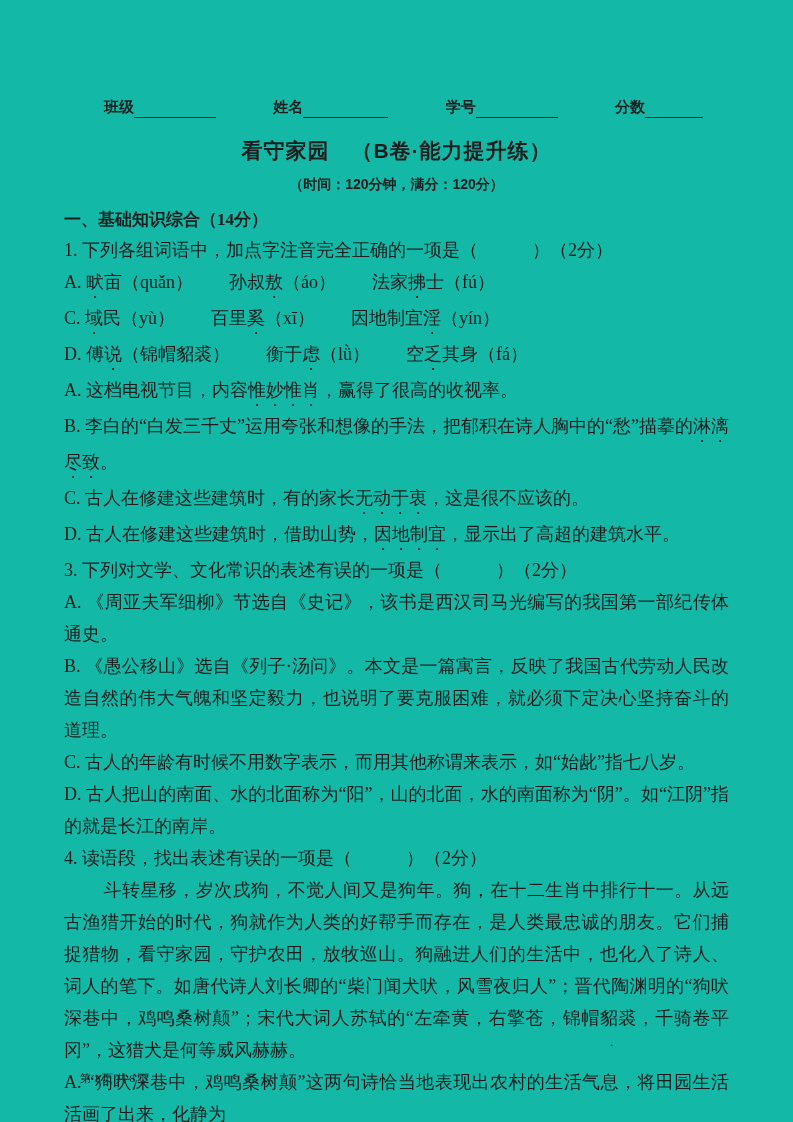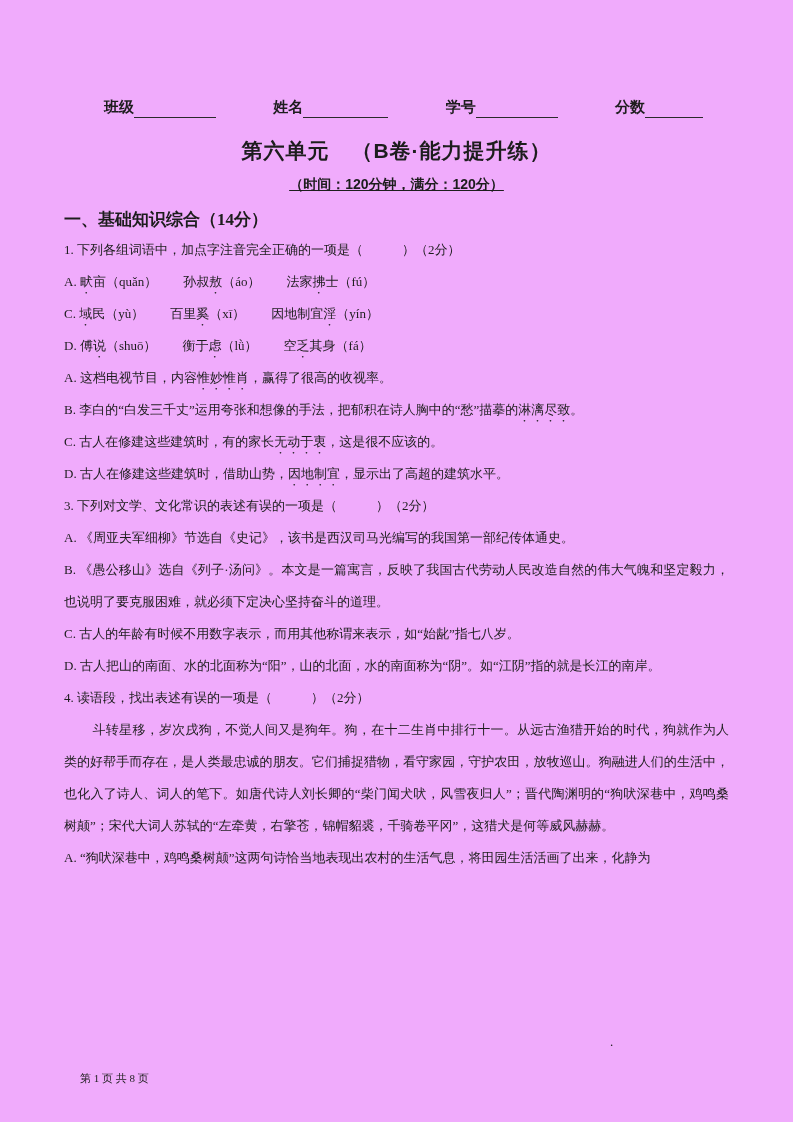--- a/index.html
+++ b/index.html
@@ -1,41 +1,40 @@
 <!DOCTYPE html>
 <html><head>
 <meta charset="utf-8">
 <style>
   html,body{margin:0;padding:0;background:#ffffff;}
   .page{
-    position:relative;width:793px;height:1122px;background:#f0abfc;overflow:hidden;
+    position:relative;width:793px;height:1122px;background:#14b8a6;overflow:hidden;
     font-family:"Liberation Serif","DejaVu Serif",serif;color:#1d1d1d;
   }
   .content{position:absolute;left:64px;top:0;width:665px;}
   .header-row{
     display:flex;justify-content:space-between;align-items:flex-end;
     padding:96px 26px 0 40px;font-weight:bold;font-size:15px;line-height:22px;
   }
   .field{display:flex;align-items:flex-end;}
   .blank{display:inline-block;border-bottom:1.5px solid #2a2a2a;height:18px;}
   .field:nth-child(1) .blank{width:82px}
   .field:nth-child(2) .blank{width:85px}
   .field:nth-child(3) .blank{width:82px}
   .field:nth-child(4) .blank{width:58px}
   .title{
     margin:18px 0 0;text-align:center;font-weight:bold;font-size:21px;line-height:30px;
     font-family:"Liberation Sans","DejaVu Sans",sans-serif;letter-spacing:1px;
   }
   .subtitle{
     margin:6px 0 0;text-align:center;font-weight:bold;font-size:14px;line-height:24px;
     font-family:"Liberation Sans","DejaVu Sans",sans-serif;
-    text-decoration:underline;
   }
   .section-heading{margin:10px 0 0;font-weight:bold;font-size:17px;line-height:28px;}
-  #body-lines p{margin:0;font-size:13px;line-height:32px;text-align:justify;}
+  #body-lines p{margin:0;font-size:18px;line-height:32px;text-align:justify;}
   #body-lines p.passage{text-indent:2.2em;}
   .dot{
     -webkit-text-emphasis:filled dot;-webkit-text-emphasis-position:under left;
     text-emphasis:filled dot;text-emphasis-position:under left;
   }
   .footer{position:absolute;left:80px;top:1036px;font-size:11px;line-height:20px;color:#222;margin-top:32px;}
   .stray-dot{position:absolute;left:610px;top:1034px;font-size:13px;color:#222;}
 </style>
 </head>
 <body>
@@ -55,29 +54,29 @@
       <span class="field">
         <span>学号</span>
         <span class="blank"></span>
       </span>
       <span class="field">
         <span>分数</span>
         <span class="blank"></span>
       </span>
     </div>
 
-    <h1 class="title">第六单元　（B卷·能力提升练）</h1>
+    <h1 class="title">看守家园　（B卷·能力提升练）</h1>
     <h2 class="subtitle">（时间：120分钟，满分：120分）</h2>
     <h3 class="section-heading">一、基础知识综合（14分）</h3>
 
     <div id="body-lines">
         <p class="stem"><span>1. 下列各组词语中，加点字注音完全正确的一项是（　　　）（2分）</span></p>
         <p class="opt"><span>A. </span><span class="dot">畎</span><span>亩（quǎn）　　孙叔</span><span class="dot">敖</span><span>（áo）　　法家</span><span class="dot">拂</span><span>士（fú）</span></p>
         <p class="opt"><span>C. </span><span class="dot">域</span><span>民（yù）　　百里</span><span class="dot">奚</span><span>（xī）　　因地制宜</span><span class="dot">淫</span><span>（yín）</span></p>
-        <p class="opt"><span>D. 傅</span><span class="dot">说</span><span>（shuō）　　衡于</span><span class="dot">虑</span><span>（lǜ）　　空</span><span class="dot">乏</span><span>其身（fá）</span></p>
+        <p class="opt"><span>D. 傅</span><span class="dot">说</span><span>（锦帽貂裘）　　衡于</span><span class="dot">虑</span><span>（lǜ）　　空</span><span class="dot">乏</span><span>其身（fá）</span></p>
         <p class="opt"><span>A. 这档电视节目，内容</span><span class="dot">惟妙惟肖</span><span>，赢得了很高的收视率。</span></p>
         <p class="opt"><span>B. 李白的“白发三千丈”运用夸张和想像的手法，把郁积在诗人胸中的“愁”描摹的</span><span class="dot">淋漓尽致</span><span>。</span></p>
         <p class="opt"><span>C. 古人在修建这些建筑时，有的家长</span><span class="dot">无动于衷</span><span>，这是很不应该的。</span></p>
         <p class="opt"><span>D. 古人在修建这些建筑时，借助山势，</span><span class="dot">因地制宜</span><span>，显示出了高超的建筑水平。</span></p>
         <p class="stem"><span>3. 下列对文学、文化常识的表述有误的一项是（　　　）（2分）</span></p>
         <p class="opt"><span>A. 《周亚夫军细柳》节选自《史记》，该书是西汉司马光编写的我国第一部纪传体通史。</span></p>
         <p class="opt"><span>B. 《愚公移山》选自《列子·汤问》。本文是一篇寓言，反映了我国古代劳动人民改造自然的伟大气魄和坚定毅力，也说明了要克服困难，就必须下定决心坚持奋斗的道理。</span></p>
         <p class="opt"><span>C. 古人的年龄有时候不用数字表示，而用其他称谓来表示，如“始龀”指七八岁。</span></p>
         <p class="opt"><span>D. 古人把山的南面、水的北面称为“阳”，山的北面，水的南面称为“阴”。如“江阴”指的就是长江的南岸。</span></p>
         <p class="stem"><span>4. 读语段，找出表述有误的一项是（　　　）（2分）</span></p>

